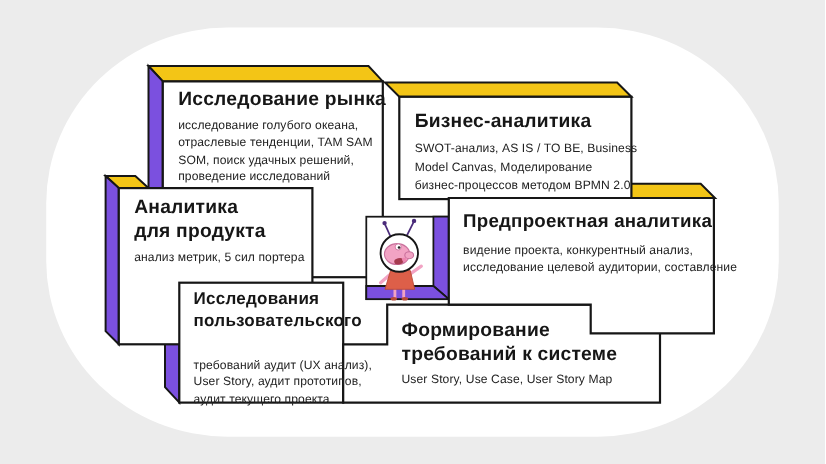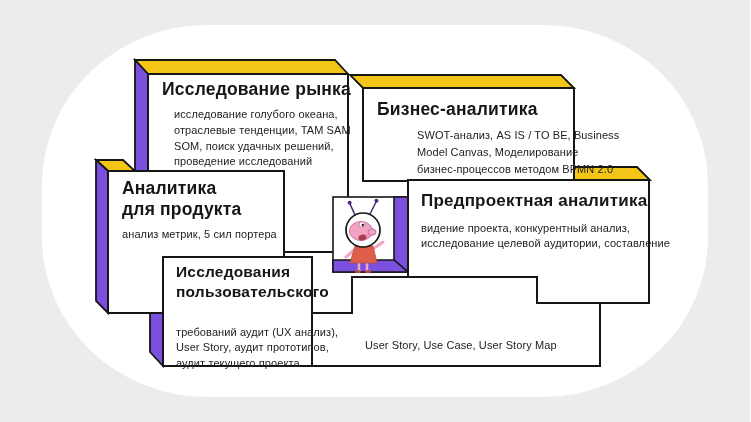--- a/index.html
+++ b/index.html
@@ -11,21 +11,21 @@
   .scene{position:absolute;left:0;top:0;z-index:1;}
   .face{stroke:#161616;stroke-width:2;}
   .edge{stroke:#161616;stroke-width:1.8;}
   .niche-stroke{stroke:#161616;stroke-width:1.6;}
   .txt{position:absolute;z-index:2;color:#161616;}
   .title{font-weight:bold;font-size:17.5px;line-height:20.5px;letter-spacing:.2px;white-space:nowrap;}
   .title.small{font-size:15.5px;line-height:20px;}
   .title.mid{font-size:17px;}
   .body{font-size:11px;line-height:15.8px;letter-spacing:.1px;color:#222;white-space:nowrap;}
   .body.tight{line-height:15.4px;}
-  .body.loose{line-height:16.8px;margin-left:40px;}
+  .body.loose{line-height:16.8px;}
 </style>
 </head>
 <body>
 
 <div id="stage">
 
   <svg class="scene" width="751" height="422" viewBox="0 0 751 422">
 
     <rect x="42" y="25" width="666" height="372" rx="165" ry="160" fill="#FFFFFF"></rect>
 
@@ -75,21 +75,21 @@
     </g>
 
     <polygon class="face" points="352,277 600,277 600,366 312,366 312,313 352,313" fill="#FFFFFF"></polygon>
 
     <polygon class="face" points="408,180 649,180 649,303 537,303 537,277 408,277" fill="#FFFFFF"></polygon>
   </svg>
 
   <div class="txt title" style="left:162px;top:79px;">
       <div>Исследование рынка</div>
     </div>
-  <div class="txt body" style="left:162px;top:107px;margin-left:12px;">
+  <div class="txt body" style="left:162px;top:107px;">
       <div>исследование голубого океана,</div>
       <div>отраслевые тенденции, TAM SAM</div>
       <div>SOM, поиск удачных решений,</div>
       <div>проведение исследований</div>
     </div>
 
   <div class="txt title" style="left:377px;top:99px;">
       <div>Бизнес-аналитика</div>
     </div>
   <div class="txt body loose" style="left:377px;top:127px;">
@@ -117,17 +117,21 @@
   <div class="txt title small" style="left:176px;top:262px;">
       <div>Исследования</div>
       <div>пользовательского</div>
     </div>
   <div class="txt body tight" style="left:176px;top:325px;">
       <div>требований аудит (UX анализ),</div>
       <div>User Story, аудит прототипов,</div>
       <div>аудит текущего проекта</div>
     </div>
 
+  <div class="txt title" style="left:365px;top:289px;line-height:21.5px;">
+      <div>Формирование</div>
+      <div>требований к системе</div>
+    </div>
   <div class="txt body" style="left:365px;top:338px;">
       <div>User Story, Use Case, User Story Map</div>
     </div>
 
 </div>
 
 </body></html>

